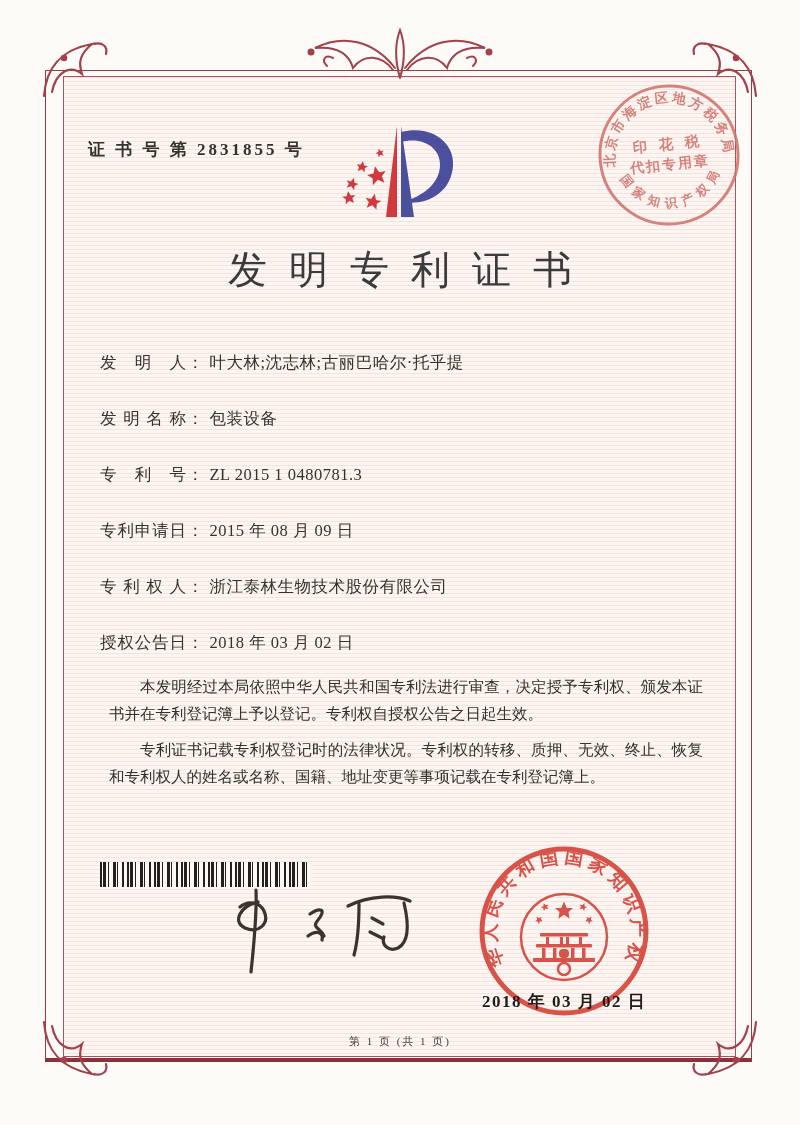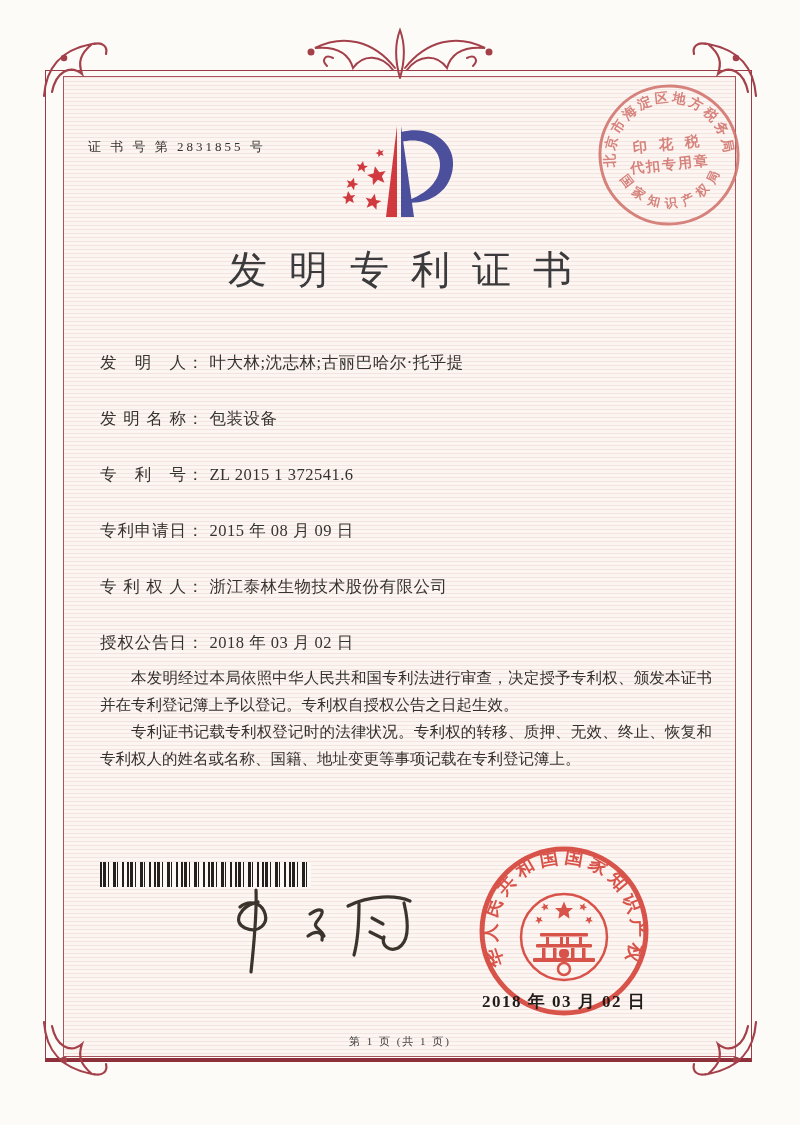--- a/index.html
+++ b/index.html
@@ -16,41 +16,41 @@
   }
   .inner-frame{
     position:absolute;left:63px;top:76px;width:673px;height:981px;
     border:1.2px solid #a85560;box-sizing:border-box;z-index:1;
     background-color:#fcf6f2;
     background-image:repeating-linear-gradient(180deg,
       rgba(222,148,148,0.20) 0 1px, rgba(255,255,255,0) 1px 4px);
   }
   .ornament{position:absolute;z-index:2;}
   
-  .cert-no{position:absolute;left:88px;top:138px;font-size:13px;letter-spacing:3px;color:#35332f;z-index:3;}
+  .cert-no{position:absolute;left:88px;top:138px;font-size:17px;letter-spacing:3px;color:#35332f;z-index:3;font-weight:bold;}
   .logo{position:absolute;left:333px;top:116px;z-index:3;}
   .tax-stamp{position:absolute;left:596px;top:82px;z-index:4;opacity:.85;transform:rotate(-6deg);}
   .title{
     position:absolute;left:0;top:243px;width:100%;text-align:center;
     font-size:39px;font-weight:400;letter-spacing:22px;text-indent:22px;
     color:#3b3a3c;z-index:3;
   }
   .fields{position:absolute;left:100px;top:352px;width:620px;z-index:3;}
   .field-row{height:56px;font-size:16.5px;color:#35332f;}
   .field-label{
     display:inline-block;width:86px;text-align:justify;text-align-last:justify;
     vertical-align:top;
   }
   .field-colon{display:inline-block;margin:0 6px 0 1px;}
   .field-value{letter-spacing:.5px;}
   .paragraphs{
     position:absolute;left:100px;top:664px;width:612px;z-index:3;
     font-size:15.5px;line-height:27px;text-align:justify;color:#33302d;
   }
-  .paragraphs p{margin:0;text-indent:2em;}
+  .paragraphs p{margin:9px;text-indent:2em;}
   .barcode{
     position:absolute;left:100px;top:862px;width:211px;height:25px;z-index:3;
     background:repeating-linear-gradient(90deg,
       #23201e 0 2px,#fdf8f4 2px 3px,#23201e 3px 6px,#fdf8f4 6px 8px,
       #23201e 8px 9px,#fdf8f4 9px 13px,#23201e 13px 16px,#fdf8f4 16px 17px,
       #23201e 17px 18px,#fdf8f4 18px 22px,#23201e 22px 24px,#fdf8f4 24px 27px);
   }
   .signer{position:absolute;left:103px;top:914px;z-index:3;font-size:16.5px;color:#2e2b28;}
   .signer div{margin-bottom:11px;letter-spacing:2px;}
   .signature{position:absolute;left:212px;top:882px;z-index:3;}
@@ -151,21 +151,21 @@
   <div class="title">发明专利证书</div>
 
   <div class="fields">
     <div class="field-row">
       <span class="field-label">发明人</span><span class="field-colon">：</span><span class="field-value">叶大林;沈志林;古丽巴哈尔·托乎提</span>
     </div>
     <div class="field-row">
       <span class="field-label">发明名称</span><span class="field-colon">：</span><span class="field-value">包装设备</span>
     </div>
     <div class="field-row">
-      <span class="field-label">专利号</span><span class="field-colon">：</span><span class="field-value">ZL 2015 1 372541.6</span>
+      <span class="field-label">专利号</span><span class="field-colon">：</span><span class="field-value">ZL 2015 1 0480781.3</span>
     </div>
     <div class="field-row">
       <span class="field-label">专利申请日</span><span class="field-colon">：</span><span class="field-value">2015 年 08 月 09 日</span>
     </div>
     <div class="field-row">
       <span class="field-label">专利权人</span><span class="field-colon">：</span><span class="field-value">浙江泰林生物技术股份有限公司</span>
     </div>
     <div class="field-row">
       <span class="field-label">授权公告日</span><span class="field-colon">：</span><span class="field-value">2018 年 03 月 02 日</span>
     </div>

